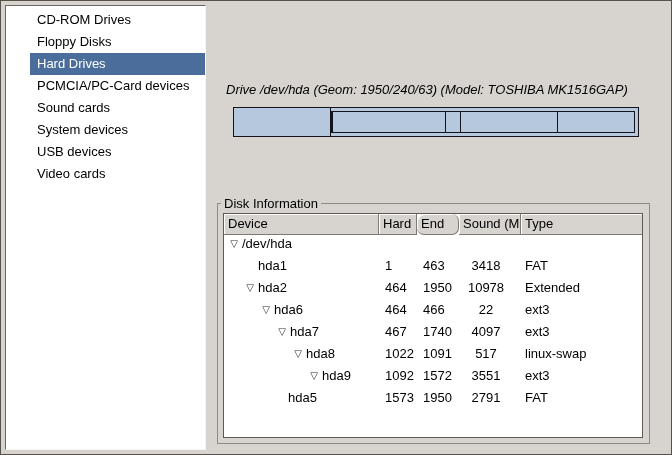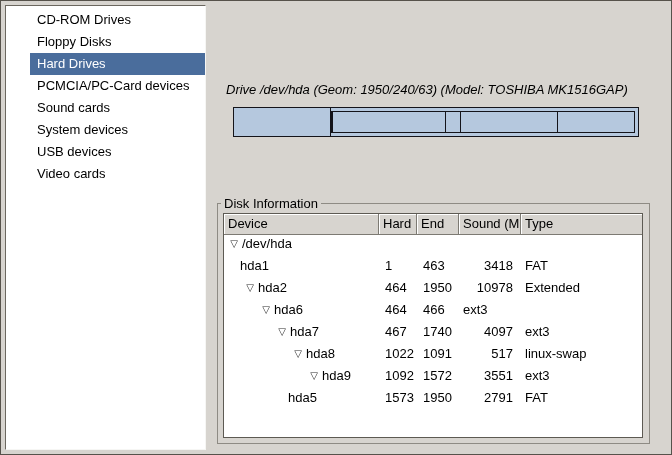--- a/index.html
+++ b/index.html
@@ -56,28 +56,28 @@
   .hcell{
     box-sizing:border-box;height:21px;line-height:19px;padding-left:4px;
     background:var(--window-bg,#d7d4cf);
     border-right:1px solid #7d7a73;border-bottom:1px solid #7d7a73;
     box-shadow:inset 1px 1px 0 #ffffff;
     white-space:nowrap;overflow:hidden;cursor:default;
   }
   .hcell.c-type{border-right:none;}
   .c-device{width:155px;}
   .c-start{width:38px;}
-  .c-end{width:42px;}
+  .c-end{width:42px;border-radius:7px;}
   .c-size{width:62px;}
   .c-type{flex:1;}
   .trow{display:flex;height:22px;line-height:22px;}
   .cell{box-sizing:border-box;white-space:nowrap;overflow:hidden;}
   .cell.c-start,.cell.c-end{padding-left:6px;}
   .cell.c-type{padding-left:4px;}
-  .cell.num{text-align:right;padding-right:8px;}
+  .cell.num{text-align:center;padding-right:8px;}
   .cell.dev{display:flex;align-items:center;}
   .expander{
     display:inline-block;width:16px;text-align:center;
     font-size:10px;color:#2a2a2a;flex:0 0 16px;
   }
 </style>
 </head>
 <body>
 
 <div class="window">
@@ -123,21 +123,21 @@
             <div class="cell c-device dev" style="padding-left: 2px;">
               <span class="expander">▽</span>
               <span>/dev/hda</span>
             </div>
             <div class="cell c-start"></div>
             <div class="cell c-end"></div>
             <div class="cell c-size num"></div>
             <div class="cell c-type"></div>
           </div>
           <div class="trow">
-            <div class="cell c-device dev" style="">
+            <div class="cell c-device dev" style="padding-left: 18px;">
               <span class="expander"></span>
               <span>hda1</span>
             </div>
             <div class="cell c-start">1</div>
             <div class="cell c-end">463</div>
             <div class="cell c-size num">3418</div>
             <div class="cell c-type">FAT</div>
           </div>
           <div class="trow">
             <div class="cell c-device dev" style="padding-left: 18px;">
@@ -149,20 +149,21 @@
             <div class="cell c-size num">10978</div>
             <div class="cell c-type">Extended</div>
           </div>
           <div class="trow">
             <div class="cell c-device dev" style="padding-left: 34px;">
               <span class="expander">▽</span>
               <span>hda6</span>
             </div>
             <div class="cell c-start">464</div>
             <div class="cell c-end">466</div>
+            <div class="cell c-size num">22</div>
             <div class="cell c-type">ext3</div>
           </div>
           <div class="trow">
             <div class="cell c-device dev" style="padding-left: 50px;">
               <span class="expander">▽</span>
               <span>hda7</span>
             </div>
             <div class="cell c-start">467</div>
             <div class="cell c-end">1740</div>
             <div class="cell c-size num">4097</div>

